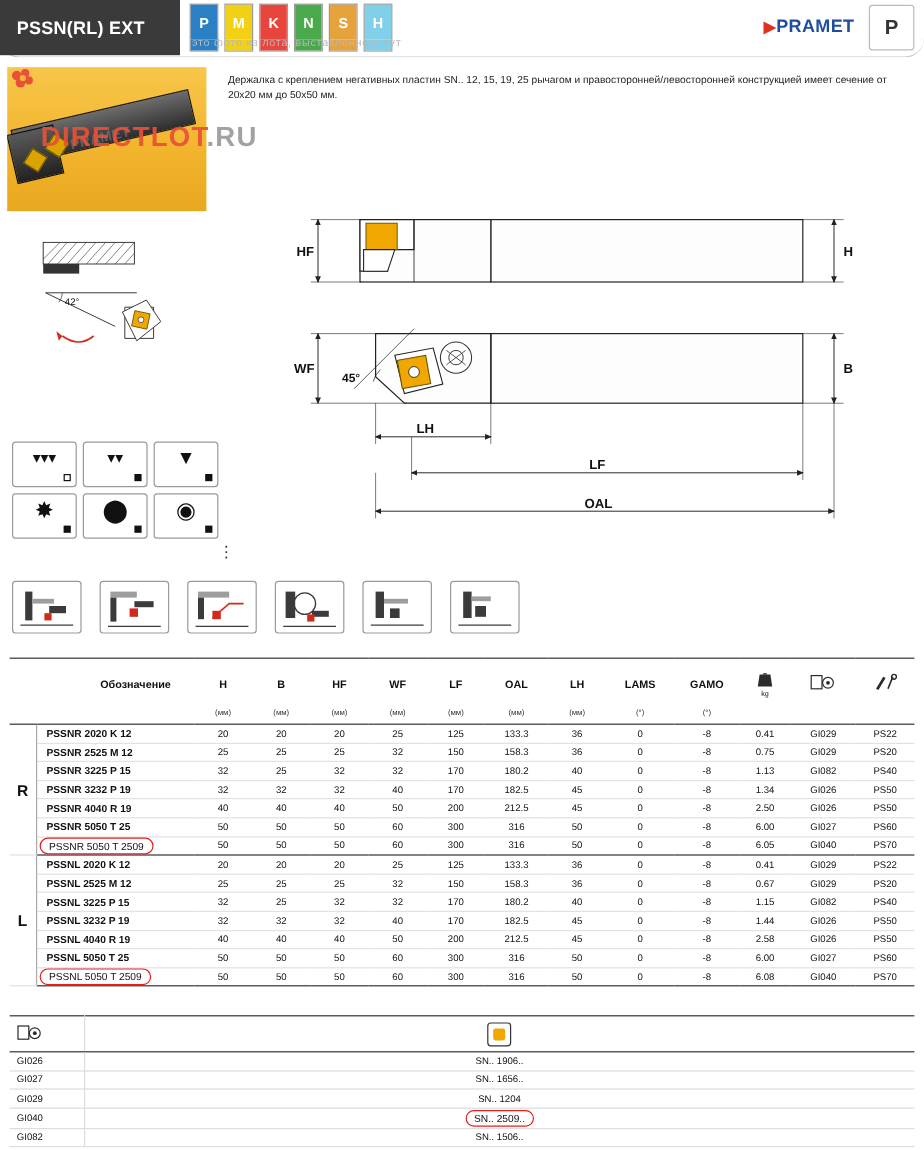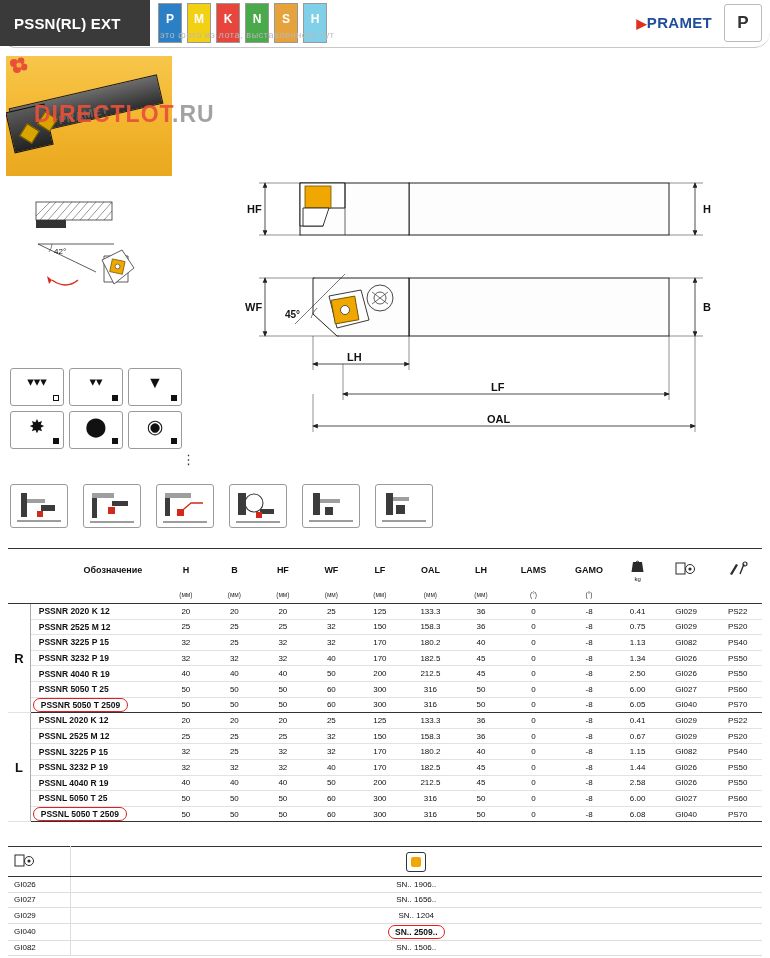--- a/index.html
+++ b/index.html
@@ -128,21 +128,21 @@
   .col-desc { text-align:left; padding-left:34px !important; font-weight:bold; font-size:9px; }
   .hdr-name { font-weight:bold; font-size:9px; }
   .rowlbl {
     width:22px; font-weight:bold; font-size:13px; border-right:1px solid #aaa;
   }
   tr.datarow td { height:15.6px; border-bottom:1px solid #e2e2e2; }
   tr.datarow td.name { text-align:left; padding-left:8px; font-weight:bold; font-size:8.5px; }
   tr.last-of-group td { border-bottom:1px solid #333; }
   .hl-box {
     display:inline-block; border:1.6px solid #e02020; border-radius:9px;
-    padding:1px 7px; font-weight:bold; font-size:8.5px; background:#fff;
+    padding:1px 7px; font-weight:normal; font-size:8.5px; background:#fff;
   }
   
   .btm-wrap { position:absolute; left:8px; top:846px; width:754px; }
   table.btm { border-collapse:collapse; width:100%; font-size:8px; }
   table.btm td { border-bottom:1px solid #ddd; height:15.5px; }
   table.btm tr.hdr td { height:30px; border-top:1px solid #333; border-bottom:1px solid #333; }
   .btm-left { width:62px; text-align:left; padding-left:6px; border-right:1px solid #ddd; }
   .btm-right { text-align:center; }
   .ins-icon {
     display:inline-block; width:20px; height:20px; border:1px solid #333; border-radius:3px;
@@ -209,20 +209,21 @@
     <circle cx="13" cy="5" r="3.4" fill="#e8503a"></circle>
   <circle cx="16" cy="11" r="3.4" fill="#e8503a"></circle>
     <circle cx="9" cy="13" r="4" fill="#e8503a"></circle>
   <circle cx="11" cy="9" r="2.6" fill="#f7b23a"></circle>
 </svg>
 <div class="watermark">
   <span>DIRECTLOT</span><span class="wm-ru">.RU</span>
 </div>
 
 <div class="desc">
+  <p>Держалка с креплением негативных пластин SN.. 12, 15, 19, 25 рычагом и правосторонней/левосторонней конструкцией имеет сечение от 20x20 мм до 50x50 мм.</p>
 </div>
 
 <div class="sec-view">
   <svg width="150" height="110" viewBox="0 0 150 110">
 
     <rect x="18" y="4" width="76" height="18" fill="none" stroke="#333" stroke-width="0.8"></rect>
     <g stroke="#333" stroke-width="0.5">
       <line x1="22" y1="22" x2="38" y2="4"></line>
         <line x1="30" y1="22" x2="46" y2="4"></line>
       <line x1="38" y1="22" x2="54" y2="4"></line>

